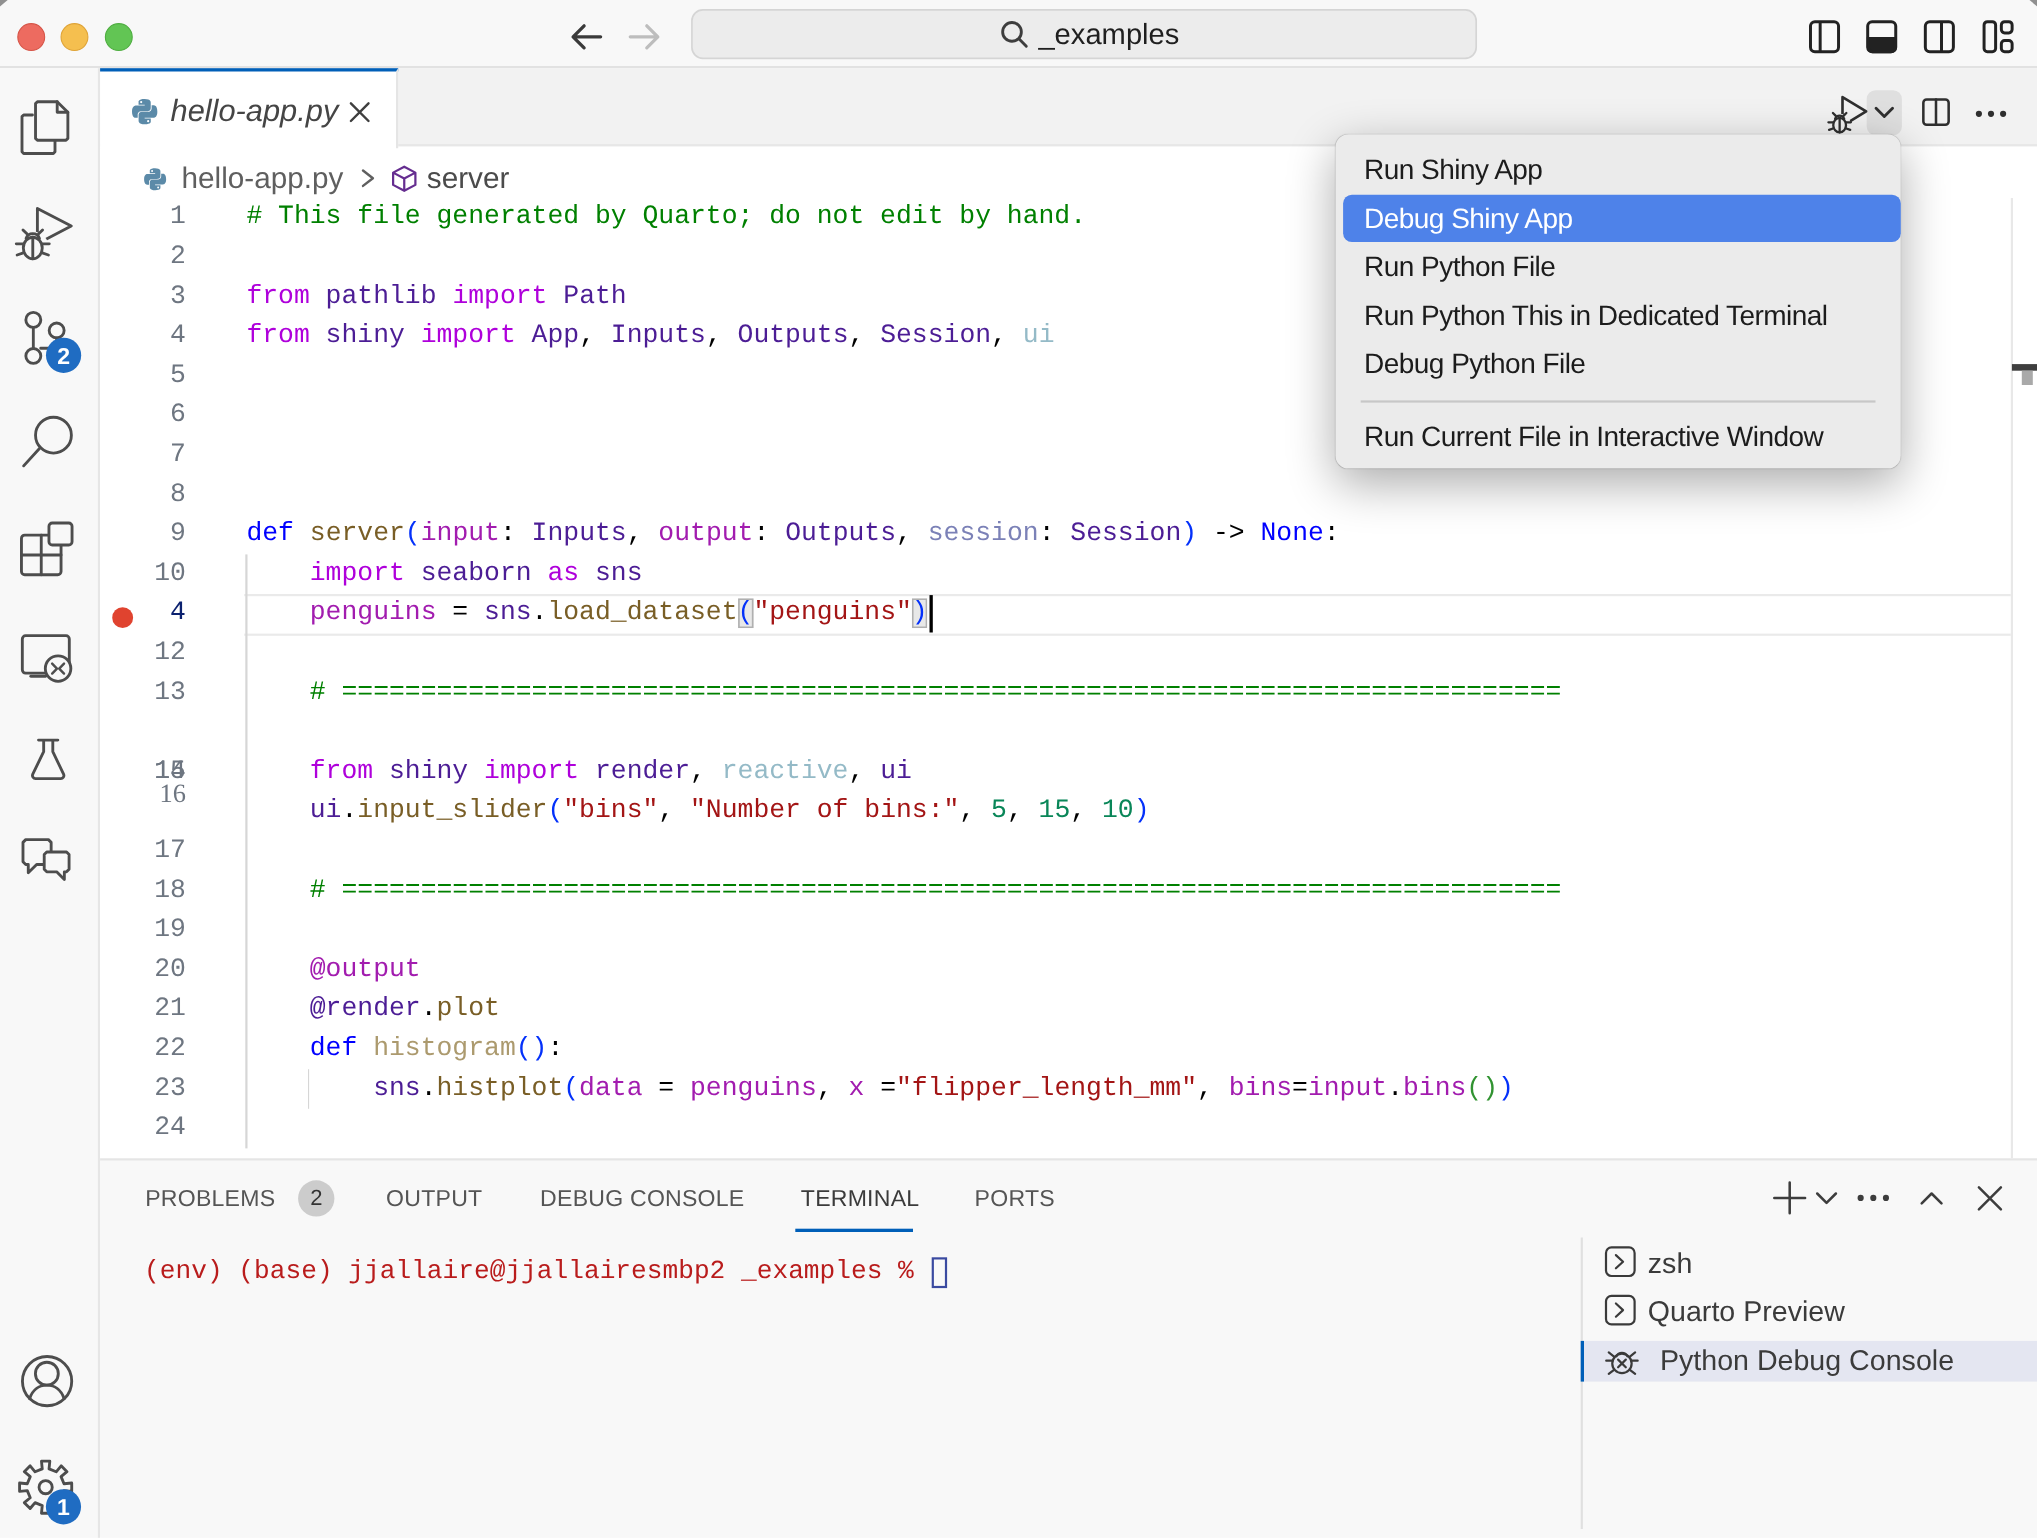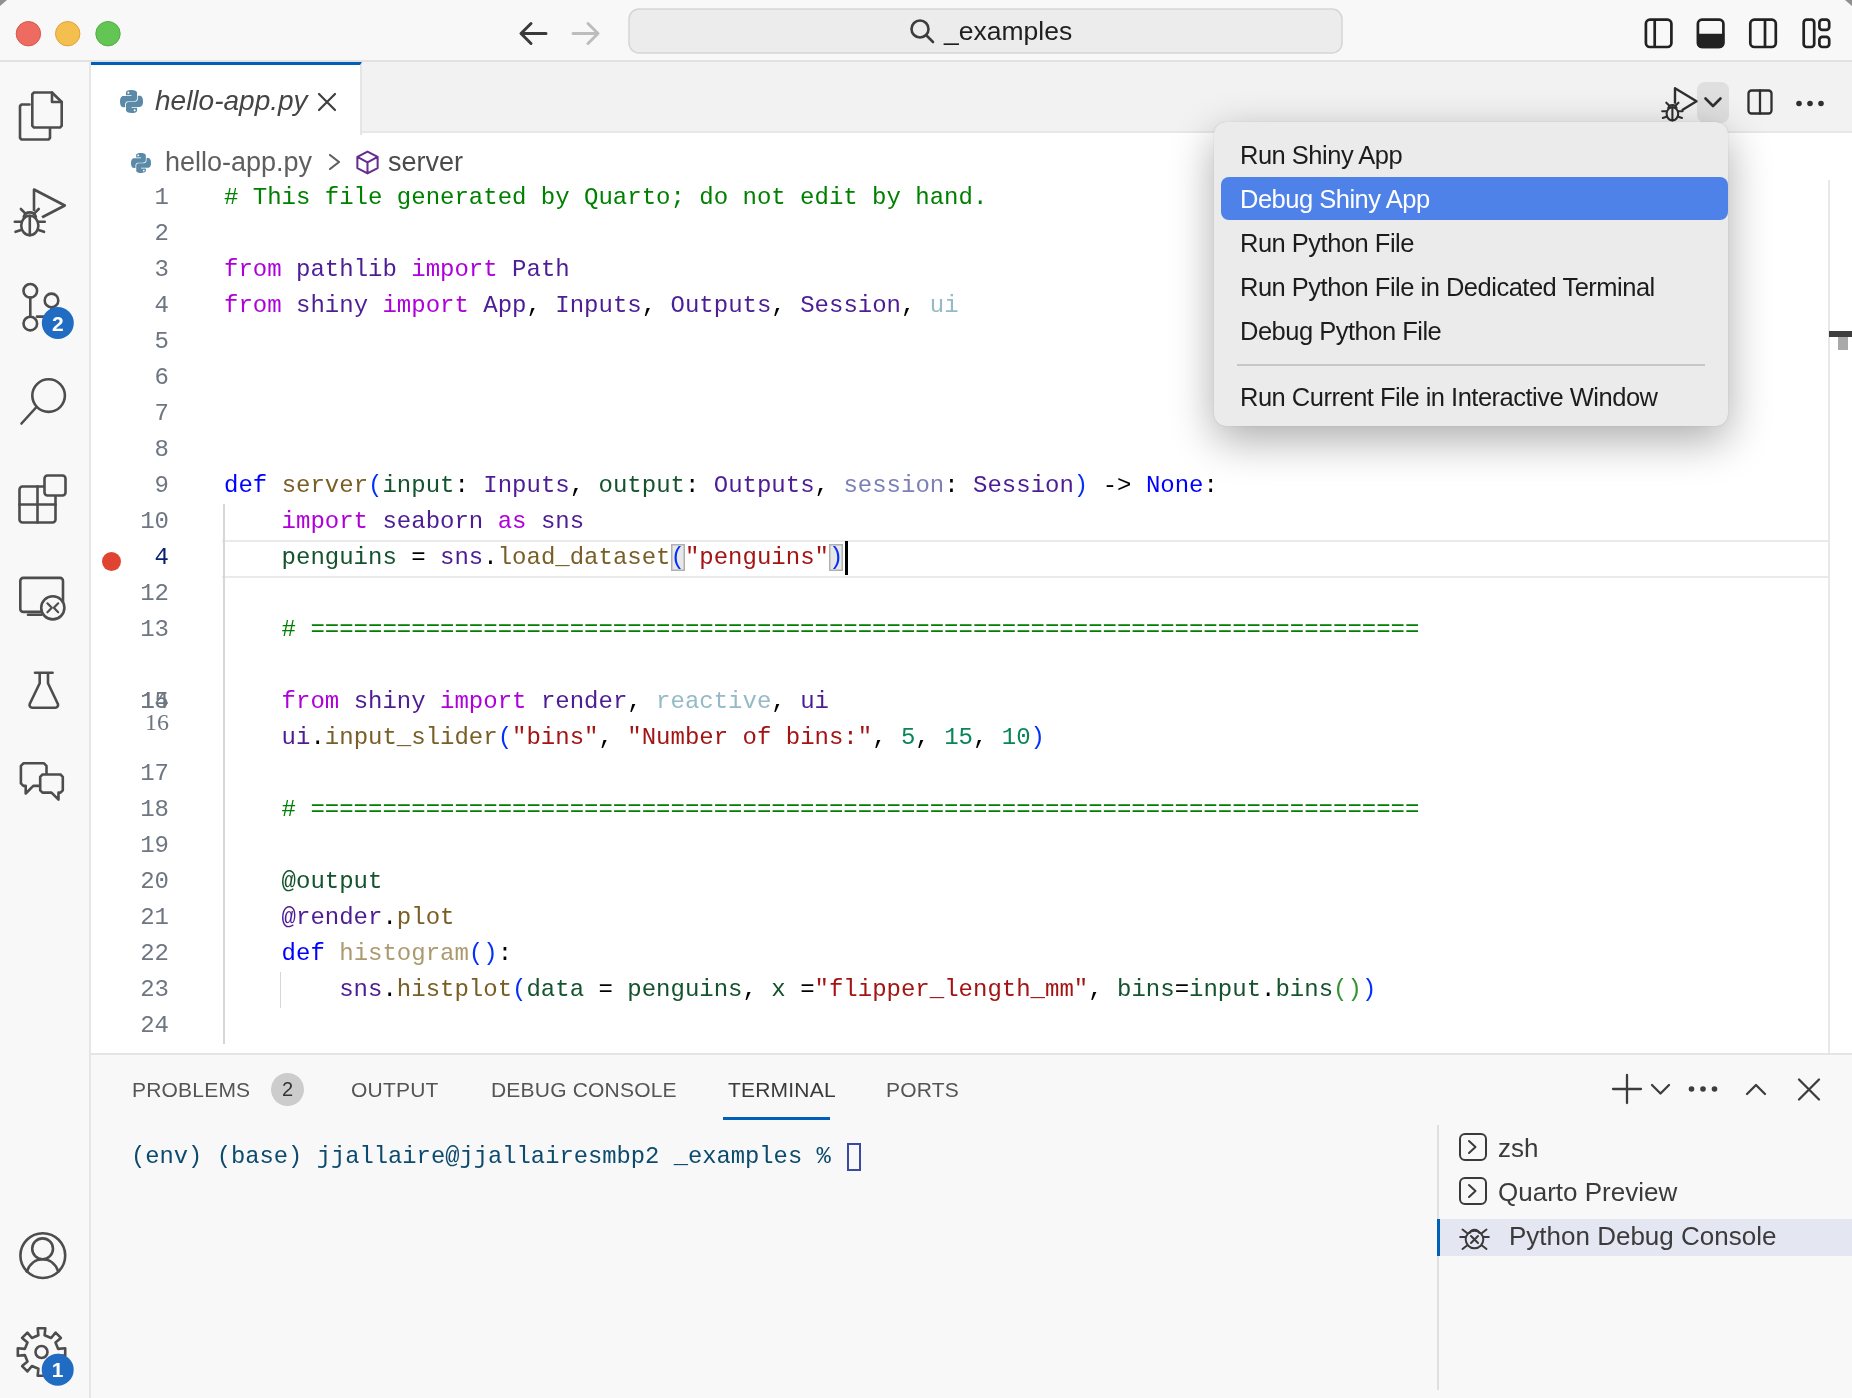--- a/index.html
+++ b/index.html
@@ -25,21 +25,21 @@
     font-family:"Liberation Mono", monospace; font-size:24px; white-space:pre;
     color:#000; }
   .lnum { position:absolute; left:91px; width:78px; height:36px; line-height:36px;
     text-align:right; font-family:"Liberation Mono", monospace; font-size:24px;
     color:#6e7681; }
   .c-com { color:#008000; }
   .c-kwp { color:#af00db; }
   .c-kwb { color:#0000ff; }
   .c-fn  { color:#795e26; }
   .c-ty  { color:#4c1d95; }
-  .c-var { color:#14532d; }
+  .c-var { color:#a21caf; }
   .c-str { color:#a31515; }
   .c-num { color:#098658; }
   .c-fad { color:#94bac7; }
   .c-fvar{ color:#7b81b7; }
   .c-ffn { color:#ac9a6e; }
   .c-blu { color:#0431fa; }
   .c-grn { color:#319331; }
   
   #menu { left:1214px; top:122px; width:514px; height:304px; background:#ebebeb;
     border-radius:12px; box-shadow:0 14px 44px rgba(0,0,0,0.33), 0 0 1px rgba(0,0,0,0.25);
@@ -247,21 +247,21 @@
     <circle cx="1810" cy="103.5" r="2.8"></circle>
     <circle cx="1821" cy="103.5" r="2.8"></circle>
   </g>
 </svg>
 
 <div class="abs" id="menu"></div>
 <div class="abs" style="left:1221px;top:176.5px;width:507px;height:43px;border-radius:8px;background:#4e82e9;z-index:51"></div>
 <div class="mitem" style="top:132.5px;z-index:52">Run Shiny App</div>
 <div class="mitem" style="top:176.5px;color:#ffffff;z-index:52">Debug Shiny App</div>
 <div class="mitem" style="top:221px;z-index:52">Run Python File</div>
-<div class="mitem" style="top:265px;z-index:52">Run Python File in Dedicated Terminal</div>
+<div class="mitem" style="top:265px;z-index:52">Run Python This in Dedicated Terminal</div>
 <div class="mitem" style="top:309px;z-index:52">Debug Python File</div>
 <div class="abs" style="left:1237px;top:364px;width:468px;height:1.5px;background:#c7c7c7;z-index:52"></div>
 <div class="mitem" style="top:374.5px;z-index:52">Run Current File in Interactive Window</div>
 
 <div class="ptab" style="left:132px;top:1078px;">PROBLEMS</div>
 <div class="abs" style="left:271px;top:1072.5px;width:33px;height:33px;border-radius:50%;background:#cccccc;text-align:center;line-height:33px;font-size:20px;color:#333;">2</div>
 <div class="ptab" style="left:351px;top:1078px;">OUTPUT</div>
 <div class="ptab" style="left:491px;top:1078px;">DEBUG CONSOLE</div>
 <div class="ptab" style="left:728px;top:1078px;color:#3b3b3b;">TERMINAL</div>
 <div class="abs" style="left:723px;top:1116.5px;width:107px;height:3px;background:#005fb8"></div>
@@ -273,21 +273,21 @@
     <path d="M1747,1094 L1756,1085 L1765,1094"></path>
     <path d="M1799,1079.5 L1819,1099.5 M1819,1079.5 L1799,1099.5"></path>
   </g>
   <g fill="#3d3d3d">
     <circle cx="1691.5" cy="1089" r="2.8"></circle>
     <circle cx="1703" cy="1089" r="2.8"></circle>
     <circle cx="1714.5" cy="1089" r="2.8"></circle>
   </g>
 </svg>
 
-<div class="abs mono" style="left:131px;top:1139px;height:36px;line-height:36px;font-size:23.8px;color:#0c4a6e;white-space:pre;">(env) (base) jjallaire@jjallairesmbp2 _examples %</div>
+<div class="abs mono" style="left:131px;top:1139px;height:36px;line-height:36px;font-size:23.8px;color:#b91c1c;white-space:pre;">(env) (base) jjallaire@jjallairesmbp2 _examples %</div>
 <div class="abs" style="left:846.5px;top:1142.5px;width:14px;height:28px;border:2.5px solid #3a4aa0;"></div>
 
 <div class="abs" style="left:1437px;top:1125px;width:1.5px;height:265px;background:#e0e0e0"></div>
 <div class="abs" style="left:1440px;top:1219px;width:412px;height:37px;background:#e4e6f1"></div>
 <div class="abs" style="left:1437px;top:1219px;width:3px;height:37px;background:#005fb8"></div>
 <div class="plist" style="top:1133px;">zsh</div>
 <div class="plist" style="top:1177px;">Quarto Preview</div>
 <div class="plist" style="top:1221px;margin-left:11px;">Python Debug Console</div>
 <svg class="abs" style="left:0;top:0" width="1852" height="1398">
   <g fill="none" stroke="#3a3a3a" stroke-width="2" stroke-linejoin="round" stroke-linecap="round">

